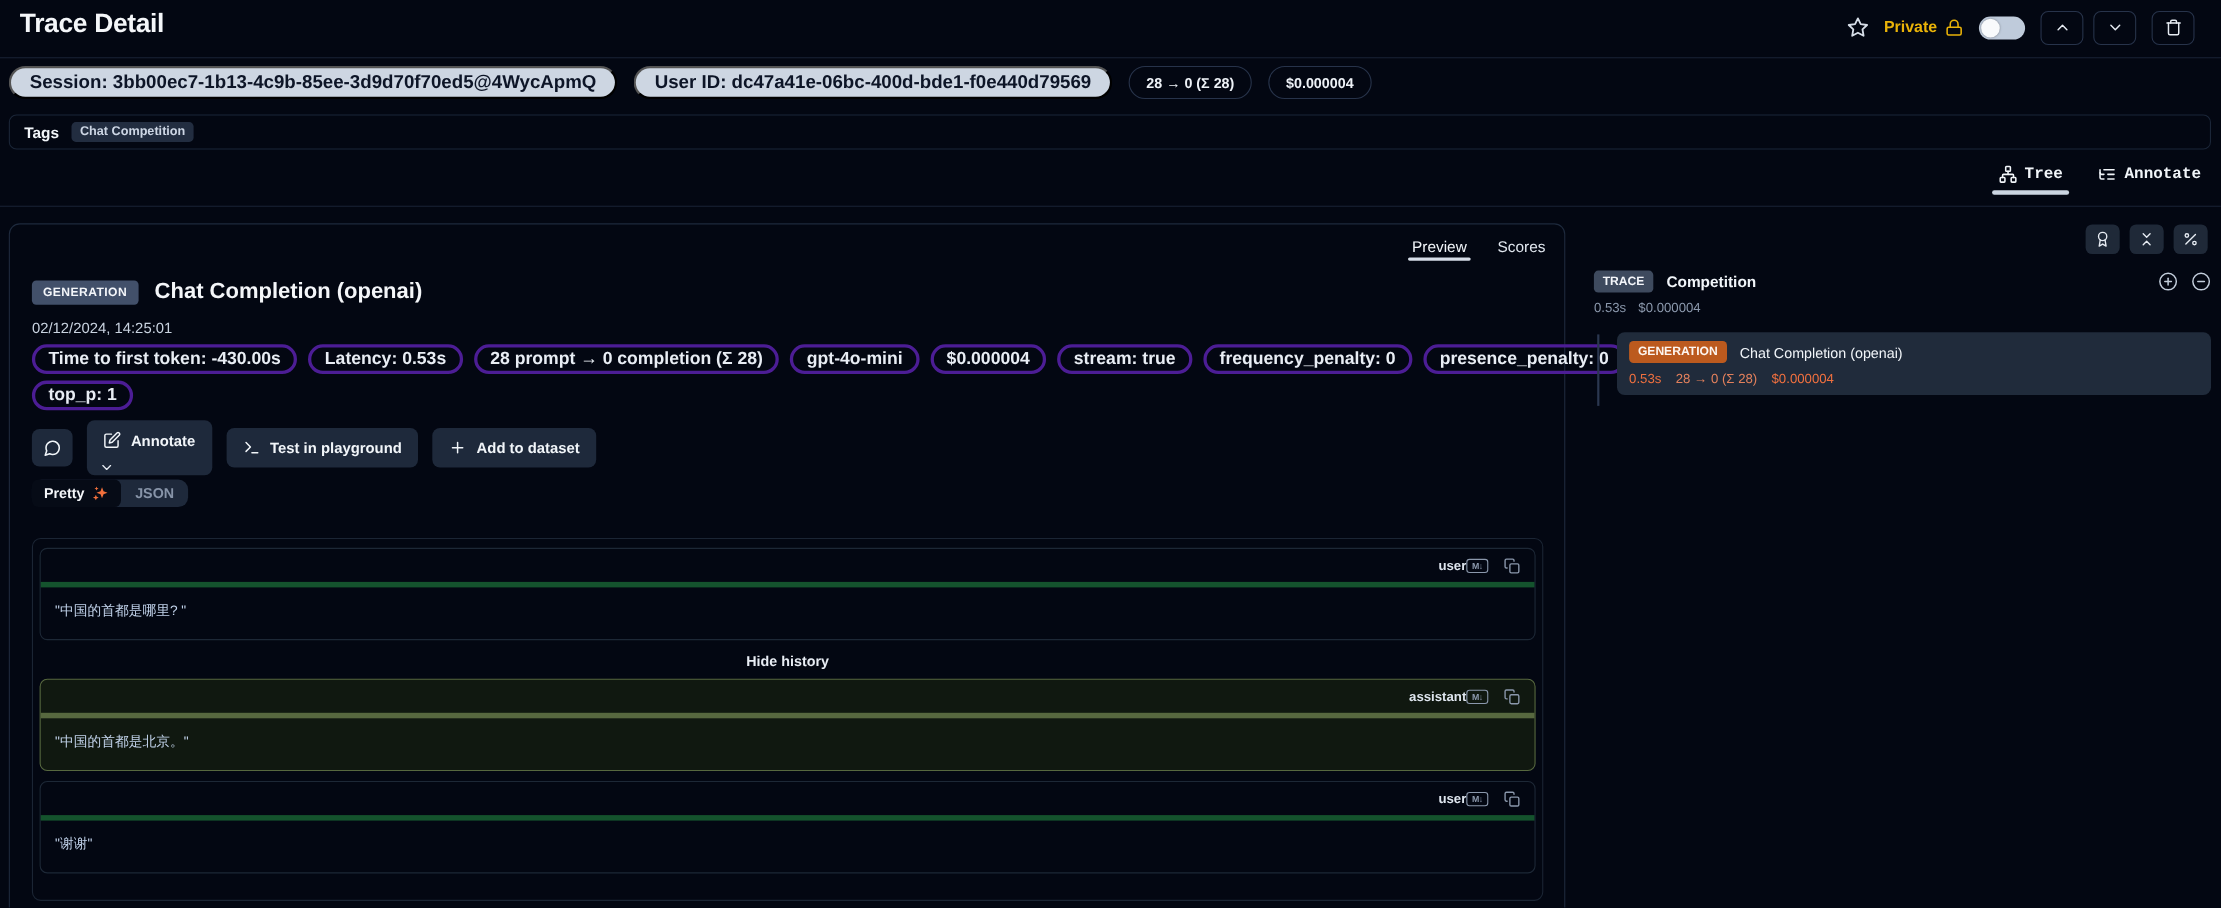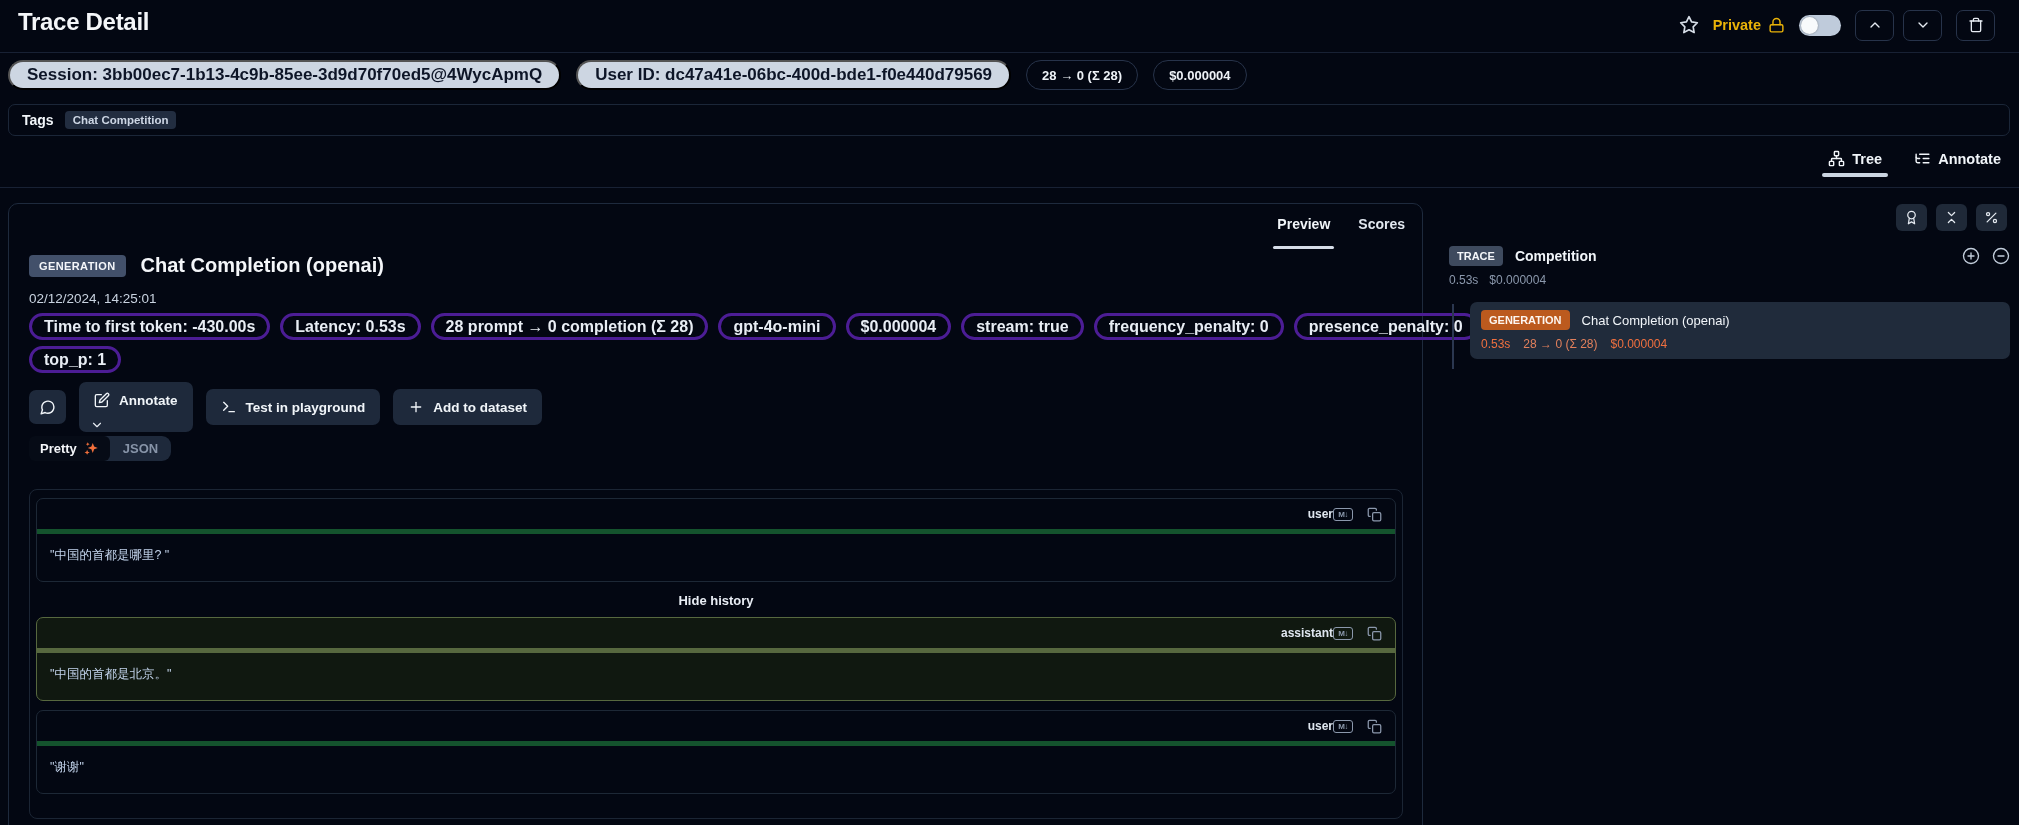--- a/index.html
+++ b/index.html
@@ -60,33 +60,33 @@
   }
   .tags-label { font-size:14px; font-weight:bold; color:#f1f5f9; }
   .tag-chip {
     background:#222d40; color:#cdd6e4; font-size:11.5px; font-weight:bold;
     padding:3px 8px; border-radius:4px; cursor:pointer;
   }
 
   
   .view-tabs { position:absolute; right:16px; top:150px; display:flex; gap:28px; }
   .view-tab { position:relative; display:flex; align-items:center; gap:7px; color:#f1f5f9;
-    font-size:14.5px; font-weight:bold; background:none; border:none; cursor:pointer; padding:0 2px 10px 2px; }
+    font-size:14.5px; font-weight:bold; background:none; border:none; cursor:pointer; padding:0 2px 10px 2px;font-family:Liberation Mono, monospace; }
   .view-tab .underline {
     position:absolute; left:-4px; right:-4px; bottom:0; height:4px; border-radius:2px; background:#cbd5e1;
   }
 
   
   .main-panel {
     position:absolute; left:8px; top:203px; width:1415px; height:650px;
     border:1px solid #1e2a3d; border-radius:10px; background:#030712;
   }
   .panel-tabs { position:absolute; top:12px; right:16px; display:flex; gap:26px; }
-  .panel-tab { position:relative; font-size:14px; font-weight:bold; color:#f1f5f9;
-    background:none; border:none; cursor:pointer; padding:0 1px 17px 1px; }
+  .panel-tab { position:relative; font-size:14px; font-weight:normal; color:#f1f5f9;
+    background:none; border:none; cursor:pointer; padding:0 1px 5px 1px; }
   .panel-tab.dim { color:#e2e8f0; }
   .panel-tab .underline { position:absolute; left:-3px; right:-3px; bottom:0; height:3px; border-radius:2px; background:#d6dde8; }
 
   .obs-header { position:absolute; left:20px; top:50px; display:flex; align-items:center; gap:15px; }
   .type-badge {
     background:#42506a; color:#f4f6fa; font-size:11px; font-weight:bold;
     letter-spacing:0.4px; padding:5px 10px; border-radius:4px;
   }
   .obs-title { font-size:20px; font-weight:bold; color:#f4f6f9; }
   .obs-date { position:absolute; left:20px; top:87px; font-size:13.5px; color:#c9d3e0; }

